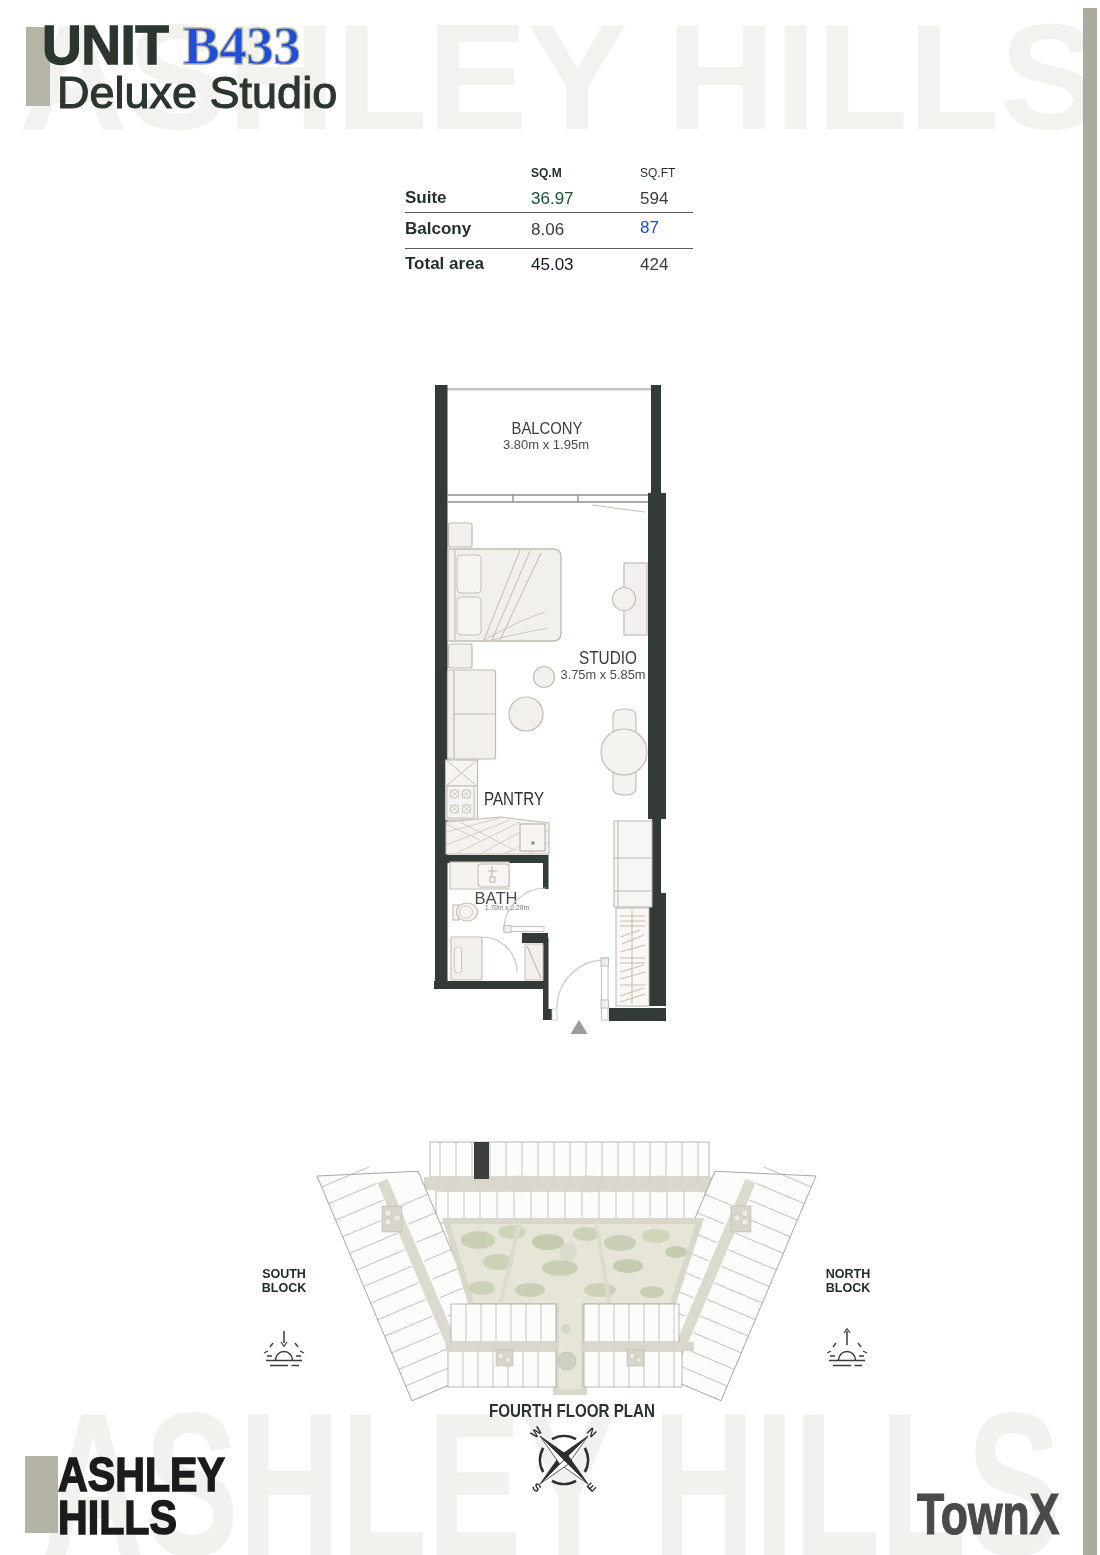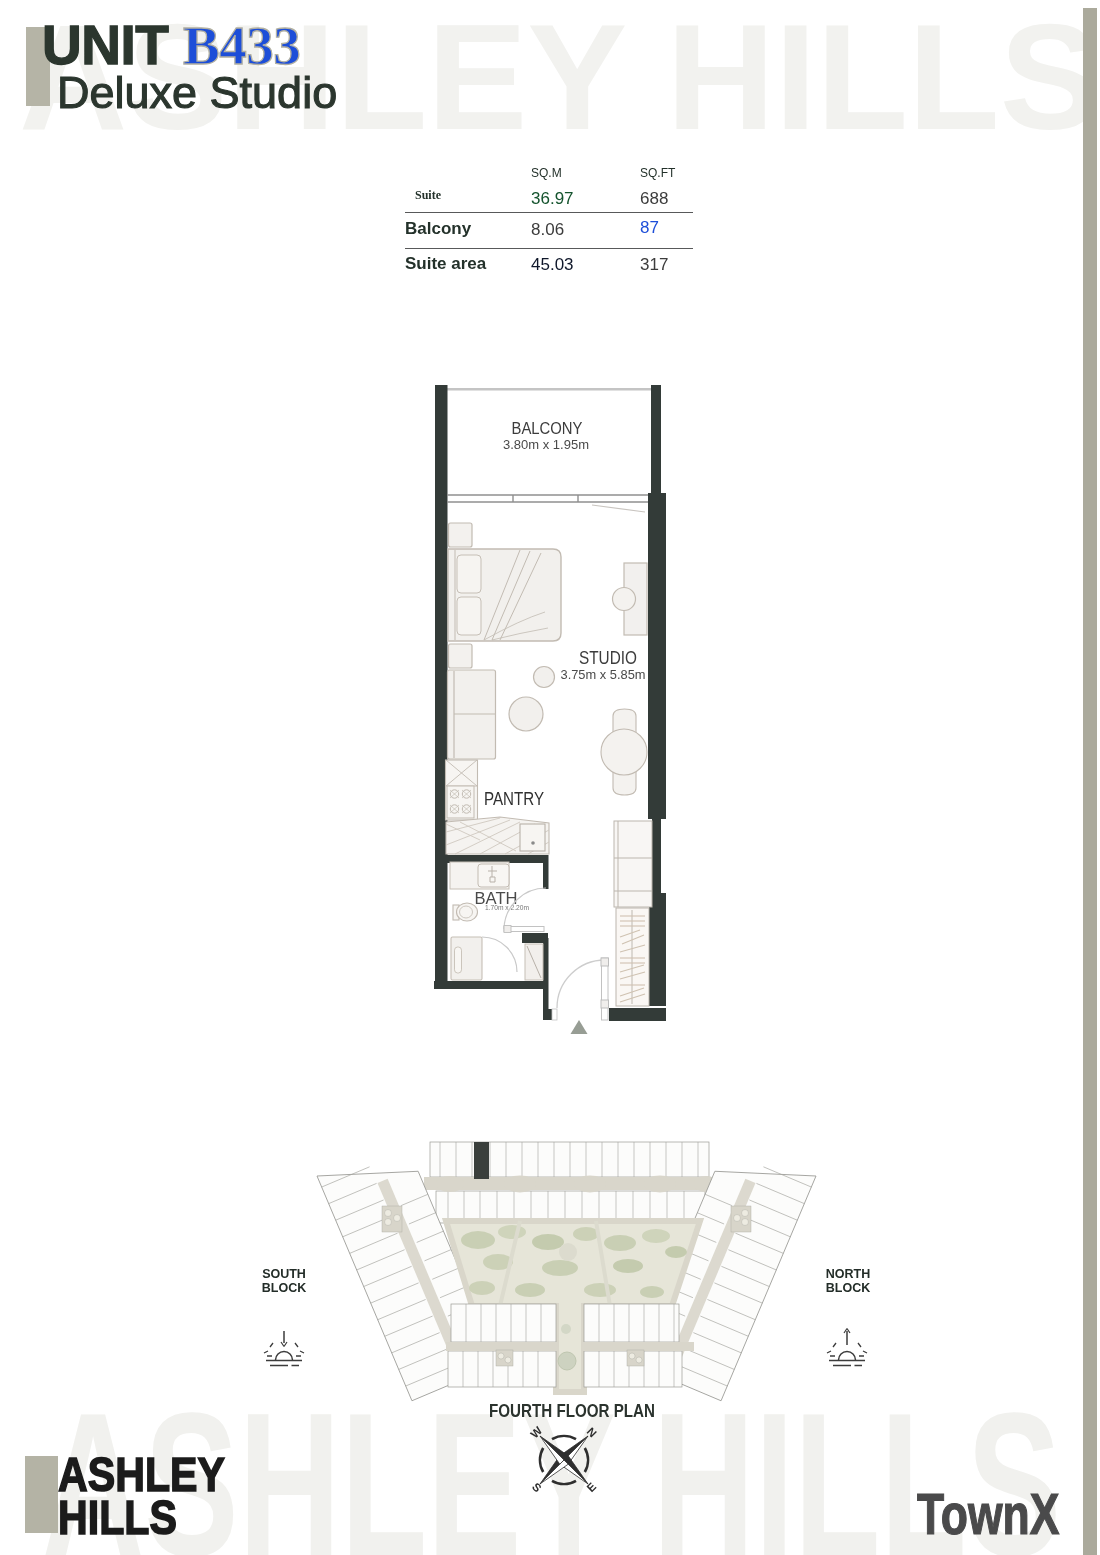--- a/index.html
+++ b/index.html
@@ -17,39 +17,39 @@
 <div class="abs" style="left:1083px;top:8px;width:14px;height:1547px;background:#abaa9c;"></div>
 
 <div class="abs" style="left:26px;top:27px;width:24px;height:79px;background:#b5b4a6;"></div>
 
 <div class="abs" style="left:42px;top:-5px;font-size:55px;font-weight:bold;line-height:100px;color:#2b362e;white-space:nowrap;letter-spacing:-0.5px;-webkit-text-stroke:1.3px #2b362e;">UNIT <span style="color:#1d4ed8;font-family:Liberation Serif, serif;-webkit-text-stroke:1.3px #b2b0a2;">B433</span></div>
 
 <div class="abs" style="left:57px;top:43px;font-size:45px;font-weight:normal;line-height:100px;color:#2b362e;white-space:nowrap;-webkit-text-stroke:1.1px #2b362e;">Deluxe Studio</div>
 
 <div class="abs" style="left:405px;top:163px;width:290px;">
 
-  <div class="abs" style="left:126px;top:3px;font-size:12px;font-weight:normal;color:#23312a;">SQ.M</div>
+  <div class="abs" style="left:126px;top:3px;font-size:12px;font-weight:bold;color:#23312a;">SQ.M</div>
 
   <div class="abs" style="left:235px;top:3px;font-size:12px;font-weight:normal;color:#23312a;">SQ.FT</div>
 
-  <div class="abs" style="left:10px;top:25px;font-size:12px;font-weight:bold;color:#23312a;font-family:Liberation Serif, serif;">Suite</div>
+  <div class="abs" style="left:0px;top:25px;font-size:17px;font-weight:bold;color:#23312a;">Suite</div>
   <div class="abs" style="left:126px;top:26px;font-size:17px;color:#14532d;">36.97</div>
-  <div class="abs" style="left:235px;top:26px;font-size:17px;color:#3c3c3c;">688</div>
+  <div class="abs" style="left:235px;top:26px;font-size:17px;color:#3c3c3c;">594</div>
 
   <div class="abs" style="left:0px;top:49px;width:288px;height:1px;background:#58595a;"></div>
 
   <div class="abs" style="left:0px;top:56px;font-size:17px;font-weight:bold;color:#23312a;">Balcony</div>
   <div class="abs" style="left:126px;top:57px;font-size:17px;color:#3c3c3c;">8.06</div>
   <div class="abs" style="left:235px;top:55px;font-size:17px;color:#1d4ed8;">87</div>
 
   <div class="abs" style="left:0px;top:85px;width:288px;height:1px;background:#58595a;"></div>
 
-  <div class="abs" style="left:0px;top:91px;font-size:17px;font-weight:bold;color:#23312a;">Suite area</div>
+  <div class="abs" style="left:0px;top:91px;font-size:17px;font-weight:bold;color:#23312a;">Total area</div>
   <div class="abs" style="left:126px;top:92px;font-size:17px;color:#0f172a;">45.03</div>
-  <div class="abs" style="left:235px;top:92px;font-size:17px;color:#3c3c3c;">317</div>
+  <div class="abs" style="left:235px;top:92px;font-size:17px;color:#3c3c3c;">424</div>
 </div>
 
 <svg class="abs" style="left:0;top:0;" width="1100" height="1555" viewBox="0 0 1100 1555">
 
   <g>
 
     <rect x="447" y="503" width="201" height="352" fill="#ffffff"></rect>
 
     <rect x="447" y="390" width="204" height="104" fill="#ffffff"></rect>
 

